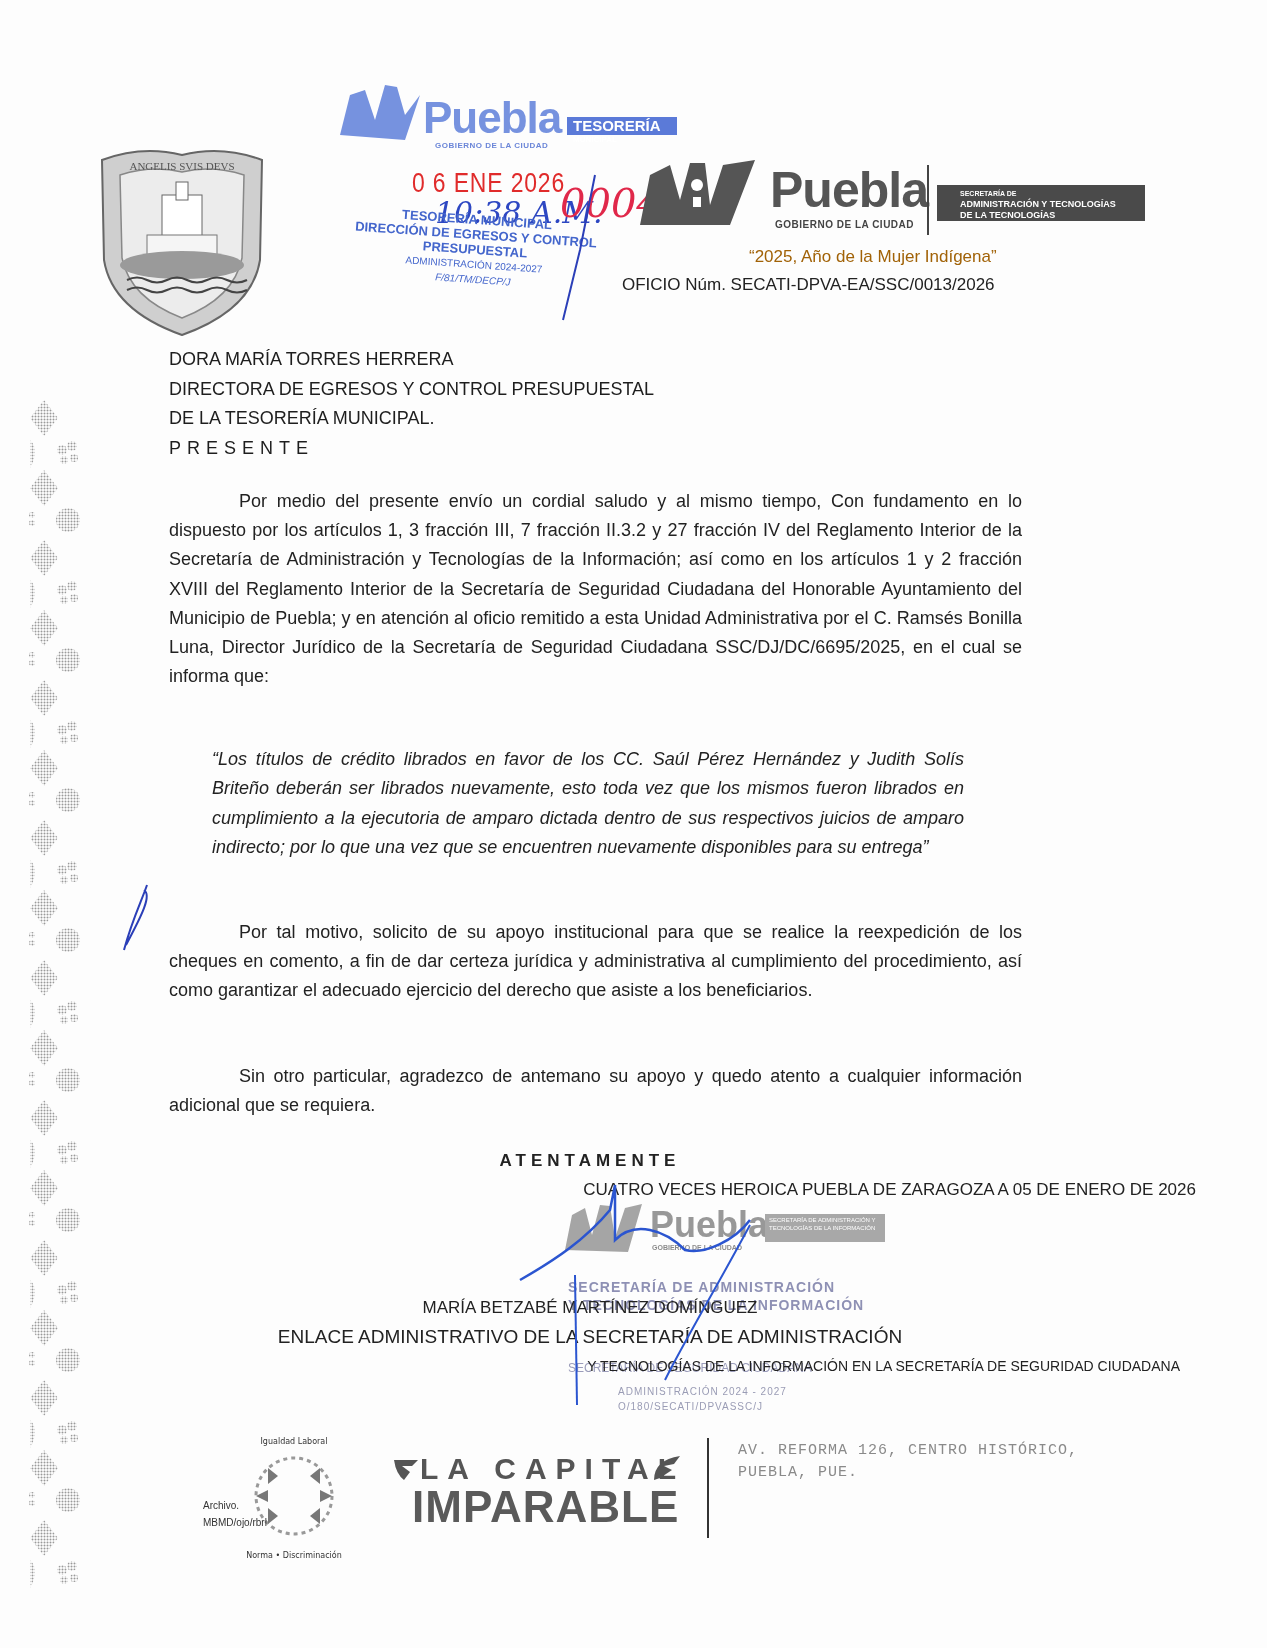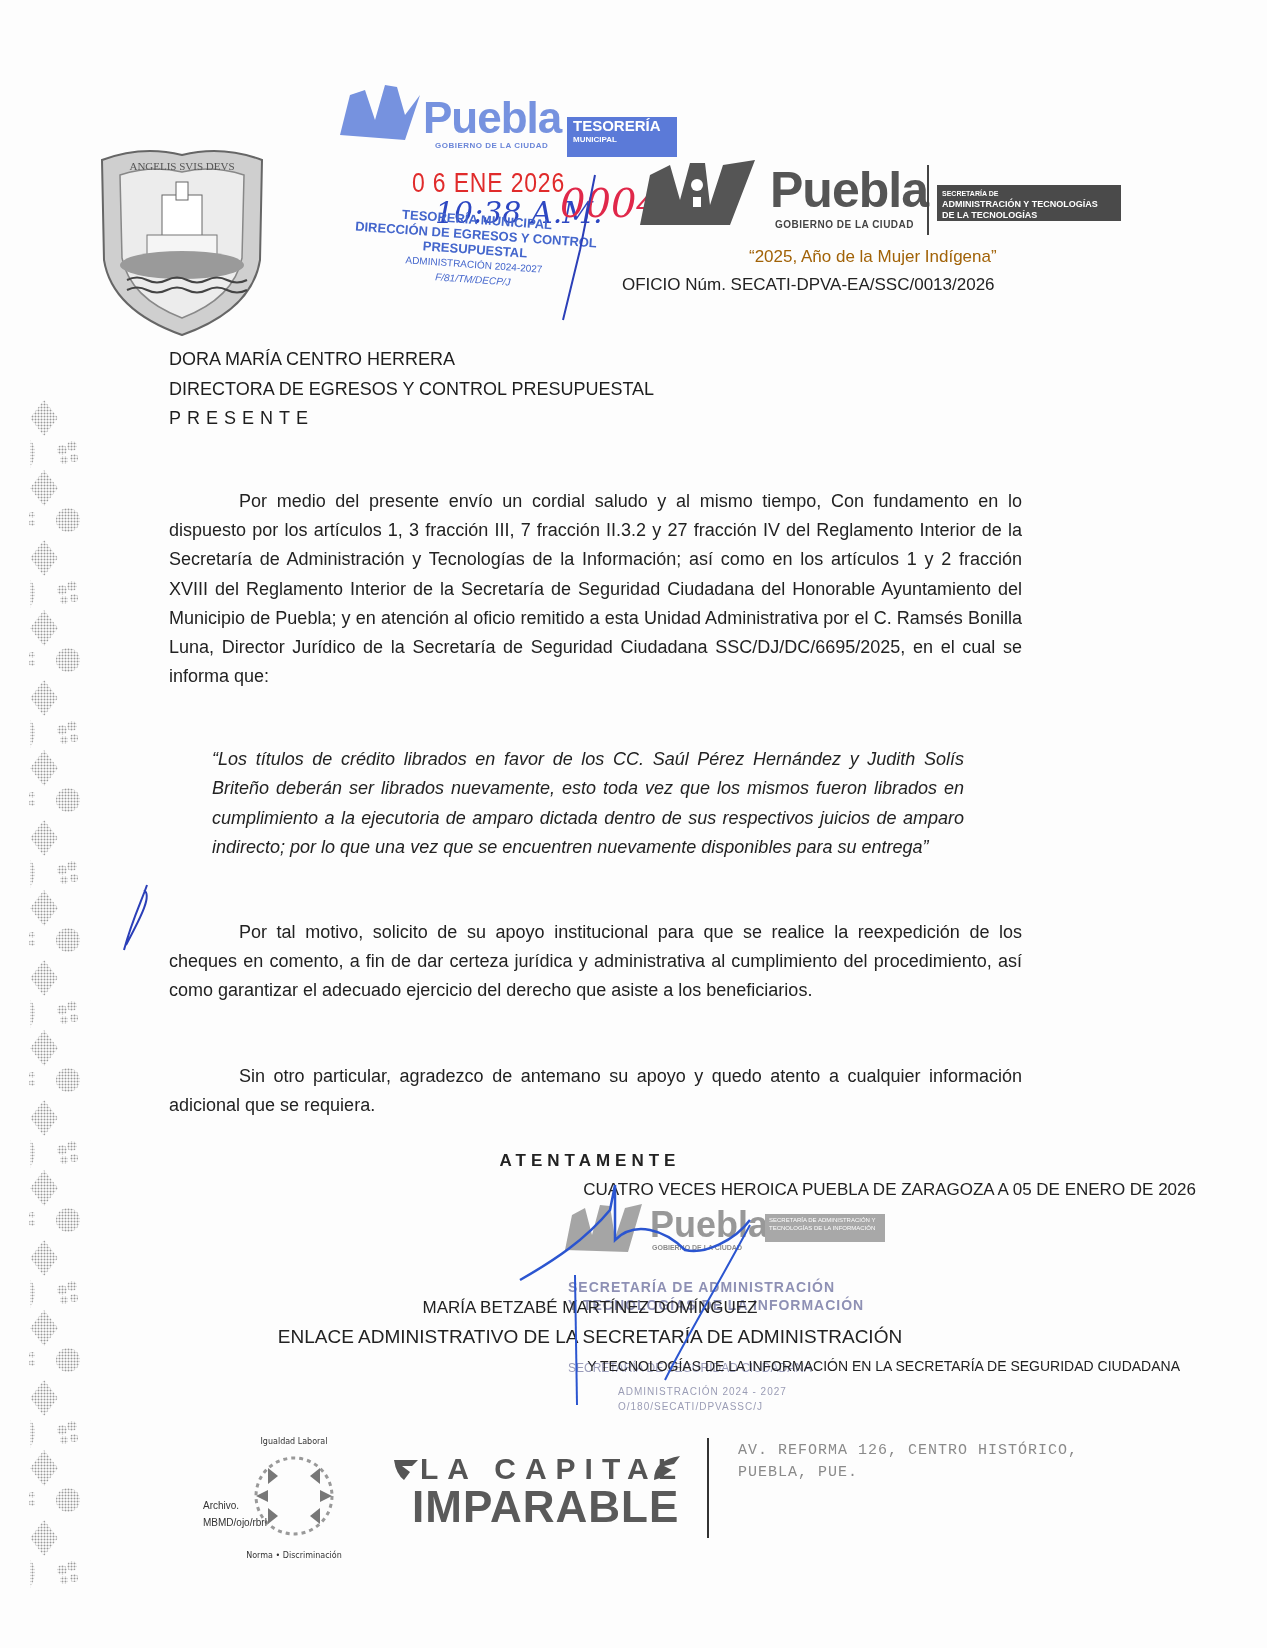--- a/index.html
+++ b/index.html
@@ -12,38 +12,38 @@
     .abs { position: absolute; }
 
     
     .border-strip { left: 22px; top: 400px; width: 60px; height: 1190px; }
 
     
     .crest { left: 92px; top: 140px; width: 180px; height: 200px; }
     .tes-logo { left: 335px; top: 75px; width: 335px; height: 80px; }
     .tes-logo .word { position:absolute; left: 88px; top: 18px; font-size: 44px; font-weight: bold; color: #4a6fd6; opacity: .75; letter-spacing: -1px; }
     .tes-logo .sub { position:absolute; left: 100px; top: 66px; font-size: 8px; font-weight: bold; color:#6b86d8; letter-spacing: .5px; }
-    .tes-logo .box { position:absolute; left: 232px; top: 42px; width: 110px; height: 40px; background: #5b7ad8; color:#fff; font-weight:bold; font-size: 15px; padding: 2px 12px 0 6px; box-sizing: border-box; line-height: 14px; }
+    .tes-logo .box { position:absolute; left: 232px; top: 42px; width: 110px; height: 18px; background: #5b7ad8; color:#fff; font-weight:bold; font-size: 15px; padding: 2px 12px 0 6px; box-sizing: border-box; line-height: 14px; }
     .tes-logo .box small { display:block; font-size: 8px; font-weight: bold; }
 
     .date-stamp { left: 412px; top: 168px; font-size: 27px; color: #e02b2b; font-family: "Liberation Sans", sans-serif; letter-spacing: 1px; transform: scaleX(.85); transform-origin: left; }
     .hand-time { left: 435px; top: 195px; font-size: 30px; color: #2d47c2; font-style: italic; font-family: "DejaVu Serif", serif; }
     .hand-num { left: 560px; top: 180px; font-size: 40px; color: #e0284a; font-style: italic; font-family: "DejaVu Serif", serif; }
     .stamp-text { left: 340px; top: 212px; width: 270px; text-align: center; color: #4466cc; font-weight: bold; font-size: 13px; line-height: 15px; transform: rotate(4deg); }
     .stamp-text .s1 { font-size: 13px; }
     .stamp-text .s4 { font-size: 10px; font-weight: normal; }
     .stamp-text .s5 { font-size: 10px; font-weight: normal; font-style: italic; }
 
     
     .puebla-logo { left: 635px; top: 155px; width: 510px; height: 85px; }
     .puebla-logo .glyph { position:absolute; left: 0; top: 0; width: 125px; height: 80px; }
     .puebla-logo .word { position:absolute; left: 135px; top: 6px; font-size: 50px; font-weight: bold; color: #555; letter-spacing: -1px; }
     .puebla-logo .gob { position:absolute; left: 140px; top: 64px; font-size: 10px; font-weight: bold; color: #444; letter-spacing: .5px; }
     .puebla-logo .vbar { position:absolute; left: 292px; top: 10px; width: 2px; height: 70px; background: #444; }
-    .puebla-logo .sec { position:absolute; left: 302px; top: 30px; width: 184px; height: 36px; background: #4a4a4a; color: #fff; font-size: 9px; font-weight: bold; line-height: 11px; padding: 3px 5px; box-sizing: border-box; }
+    .puebla-logo .sec { position:absolute; left: 302px; top: 30px; width: 208px; height: 36px; background: #4a4a4a; color: #fff; font-size: 9px; font-weight: bold; line-height: 11px; padding: 3px 23px; box-sizing: border-box; }
     .puebla-logo .sec .small { font-size: 7px; display:block; }
 
     .motto { left: 749px; top: 247px; font-size: 17px; color: #a16207; }
     .oficio { left: 622px; top: 275px; font-size: 17px; color: #222; }
 
     
     .addressee { left: 169px; top: 345px; font-size: 18px; line-height: 29.5px; color: #1e1e1e; }
     .addressee .presente { letter-spacing: 6px; }
 
     
@@ -170,22 +170,23 @@
     <span class="small">SECRETARÍA DE</span>
     <div>ADMINISTRACIÓN Y TECNOLOGÍAS</div>
     <div>DE LA TECNOLOGÍAS</div>
   </div>
 </div>
 
 <div class="abs motto">“2025, Año de la Mujer Indígena”</div>
 <div class="abs oficio">OFICIO Núm. SECATI-DPVA-EA/SSC/0013/2026</div>
 
 <div class="abs addressee">
-  <div>DORA MARÍA CENTRO HERRERA</div>
+  <div>DORA MARÍA TORRES HERRERA</div>
   <div>DIRECTORA DE EGRESOS Y CONTROL PRESUPUESTAL</div>
+  <div>DE LA TESORERÍA MUNICIPAL.</div>
   <div class="presente">PRESENTE</div>
 </div>
 
 <div class="abs body">
   <p>Por medio del presente envío un cordial saludo y al mismo tiempo, Con fundamento en lo dispuesto por los artículos 1, 3 fracción III, 7 fracción II.3.2 y 27 fracción IV del Reglamento Interior de la Secretaría de Administración y Tecnologías de la Información; así como en los artículos 1 y 2 fracción XVIII del Reglamento Interior de la Secretaría de Seguridad Ciudadana del Honorable Ayuntamiento del Municipio de Puebla; y en atención al oficio remitido a esta Unidad Administrativa por el C. Ramsés Bonilla Luna, Director Jurídico de la Secretaría de Seguridad Ciudadana SSC/DJ/DC/6695/2025, en el cual se informa que:</p>
 </div>
 <div class="abs quote">“Los títulos de crédito librados en favor de los CC. Saúl Pérez Hernández y Judith Solís Briteño deberán ser librados nuevamente, esto toda vez que los mismos fueron librados en cumplimiento a la ejecutoria de amparo dictada dentro de sus respectivos juicios de amparo indirecto; por lo que una vez que se encuentren nuevamente disponibles para su entrega”</div>
 
 <svg class="pen" style="left:112px;top:880px" width="50" height="80">
   <path d="M35,5 C30,20 20,40 12,70 M32,10 C40,15 30,35 14,65" stroke="#2b3fb8" stroke-width="2" fill="none"></path>

